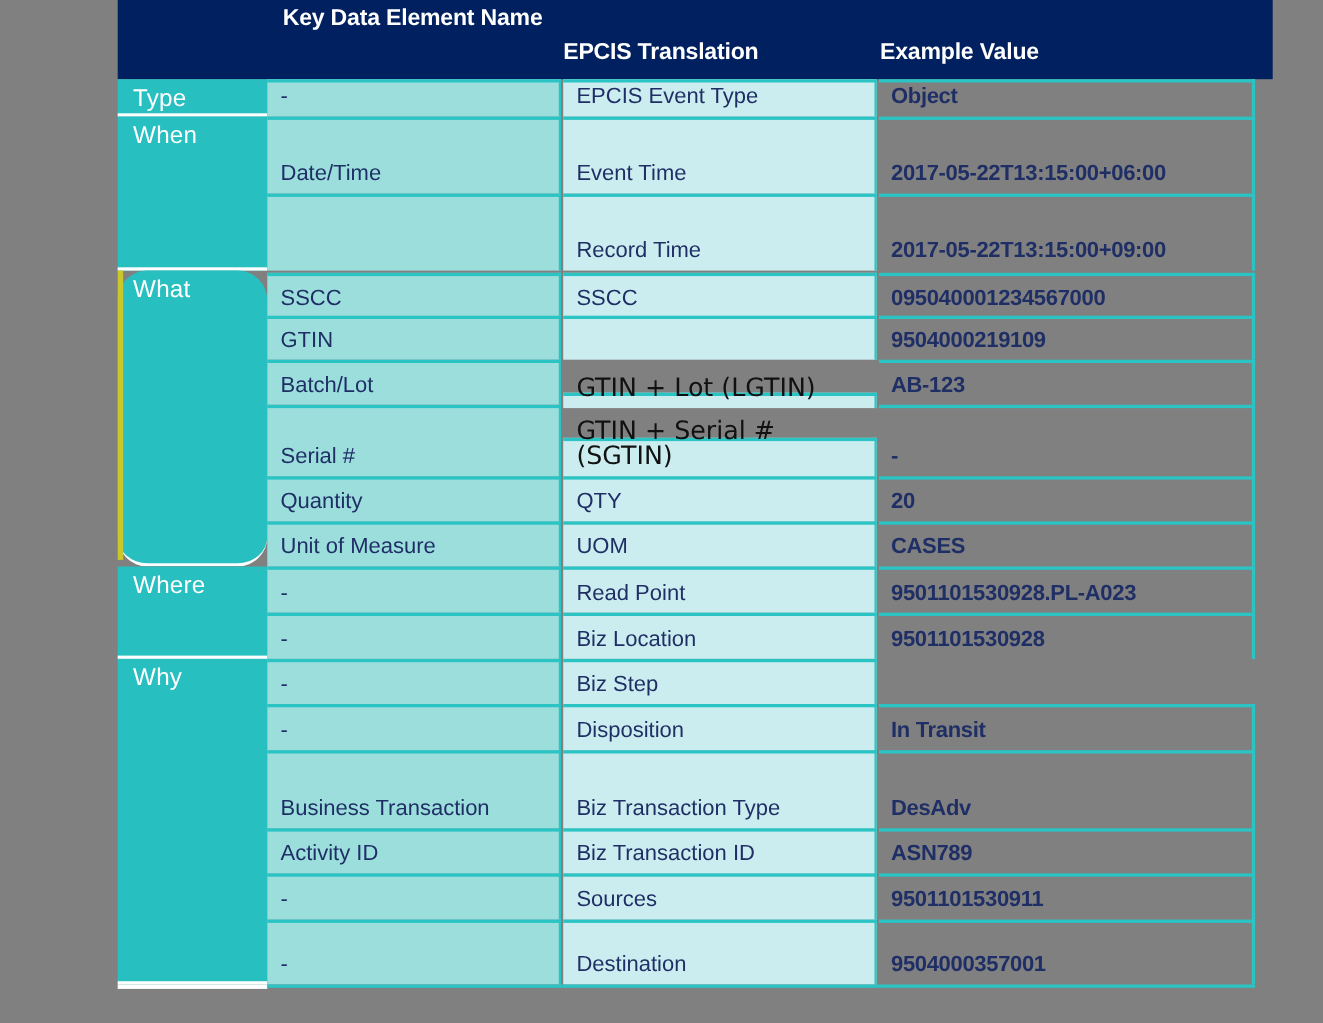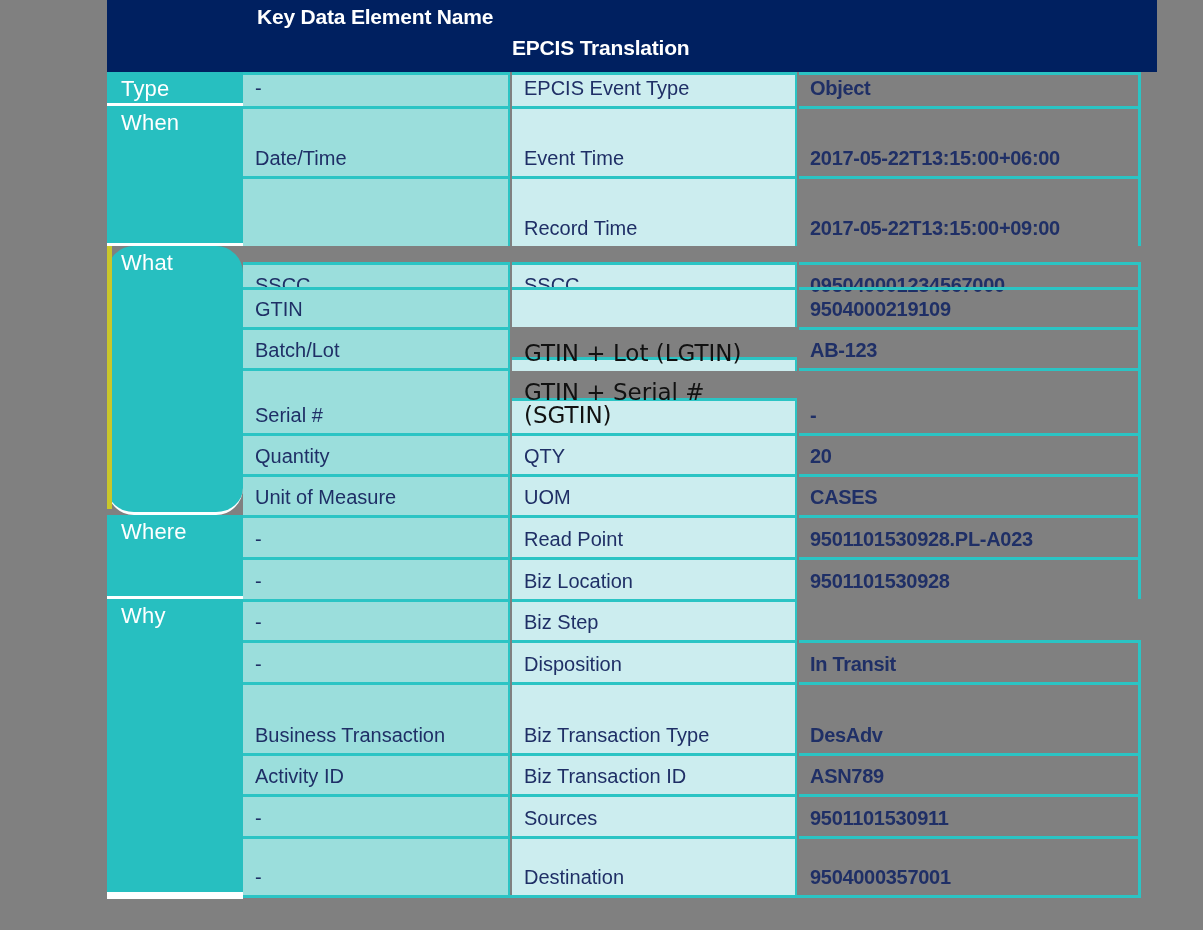--- a/index.html
+++ b/index.html
@@ -197,20 +197,21 @@
 </head>
 <body>
 
 <div id="slide">
 
   <div id="kde-table">
 
     <div class="thead">
       <div class="th th-kde">Key Data Element Name</div>
       <div class="th th-epcis">EPCIS Translation</div>
+      <div class="th th-ex">Example Value</div>
     </div>
 
     <div class="tbody">
 
       <div class="groupcol" id="group-col">
           <div class="group" style="top: 0px; height: 34px;">
             <div class="group-label">Type</div>
           </div>
           <div class="group" style="top: 34px; height: 140px;">
             <div class="group-label">When</div>
@@ -241,21 +242,21 @@
               <span class="valtext">2017-05-22T13:15:00+06:00</span>
             </div>
           </div>
           <div class="row" style="top: 104px; height: 70px;">
             <div class="cell c-name wrap"></div>
             <div class="cell c-trans wrap">Record Time</div>
             <div class="cell c-val">
               <span class="valtext">2017-05-22T13:15:00+09:00</span>
             </div>
           </div>
-          <div class="row" style="top: 190px; height: 41px; padding-left: 20px;">
+          <div class="row" style="top: 176px; height: 41px; padding-left: 20px;">
             <div class="cell c-name wrap">SSCC</div>
             <div class="cell c-trans wrap">SSCC</div>
             <div class="cell c-val">
               <span class="valtext">095040001234567000</span>
             </div>
           </div>
           <div class="row" style="top: 215px; height: 40px;">
             <div class="cell c-name wrap">GTIN</div>
             <div class="cell c-trans wrap"></div>
             <div class="cell c-val">

